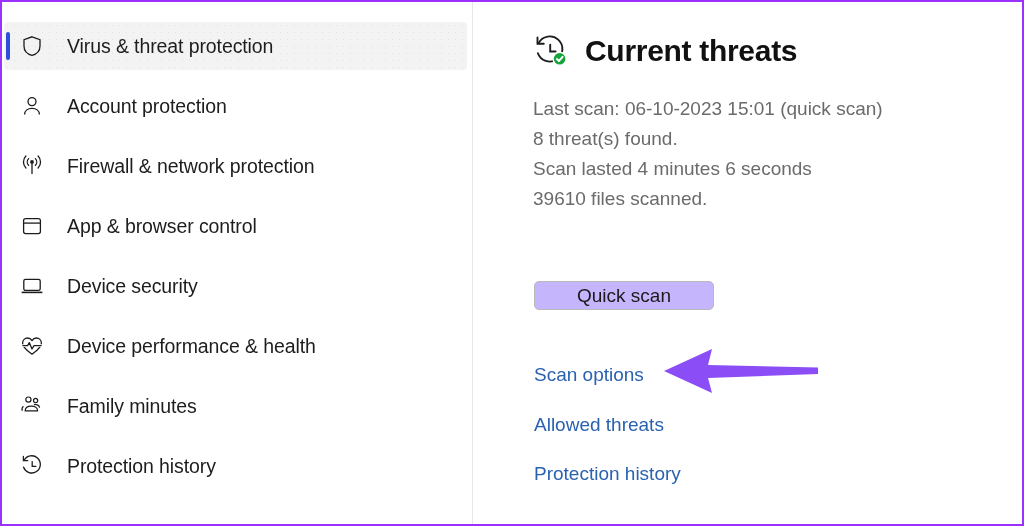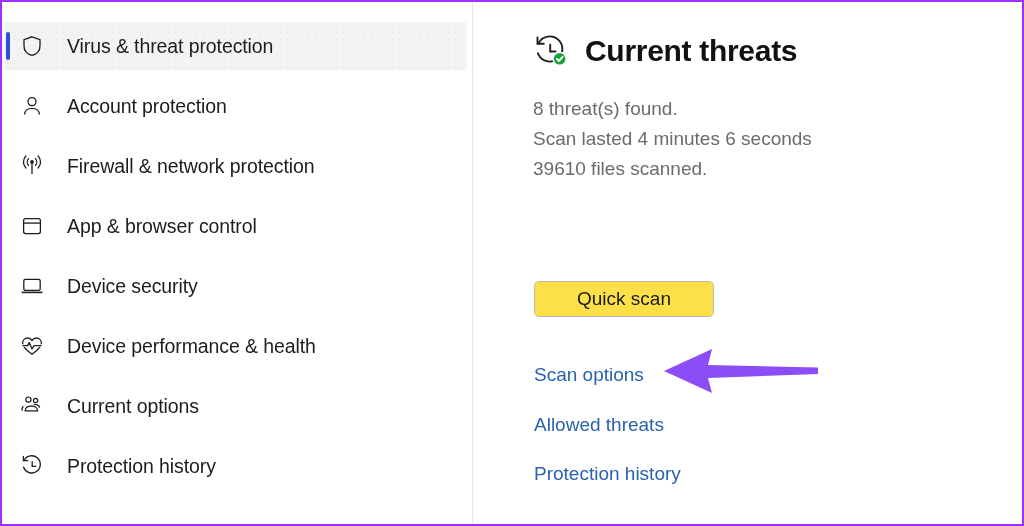--- a/index.html
+++ b/index.html
@@ -121,22 +121,22 @@
     font-size: 19px;
     color: #6b6b6b;
     line-height: 30px;
     white-space: nowrap;
   }
   .quick-scan-btn {
     position: absolute;
     left: 532px;
     top: 279px;
     width: 180px;
-    height: 36px;
-    background: #fde047;
+    height: 29px;
+    background: #c4b5fd;
     border: 1px solid #b9b9b9;
     border-radius: 5px;
     font-family: "Liberation Sans", sans-serif;
     font-size: 19px;
     color: #1a1a1a;
     cursor: pointer;
     padding: 0;
   }
   .link {
     position: absolute;
@@ -235,21 +235,21 @@
     <div class="nav-item" style="top:380px">
       <span class="nav-icon">
         <svg width="26" height="26" viewBox="0 0 26 26" fill="none" stroke="#1d1d1d" stroke-width="1.2">
           <circle cx="9.4" cy="6.6" r="2.6"></circle>
           <circle cx="16.6" cy="7.4" r="2.1"></circle>
           <path d="M14.9 11.6 c1.9-0.5 5.4 0.1 5.7 3.1"></path>
           <path d="M4.4 13.2 c-1.3 1.2-1.6 3.3-1.1 4.6"></path>
           <path d="M6.2 17.8 c0-3 2.8-4.7 6.2-4.7 s6.2 1.7 6.2 4.7 z"></path>
         </svg>
       </span>
-      <span class="nav-label">Current options</span>
+      <span class="nav-label">Family minutes</span>
     </div>
 
     <div class="nav-item" style="top:440px">
       <span class="nav-icon">
         <svg width="26" height="26" viewBox="0 0 26 26" fill="none" stroke="#1d1d1d" stroke-width="1.3" stroke-linecap="round">
           <path d="M5.1 7.4 A8.6 8.6 0 1 1 4.6 14.2"></path>
           <path d="M4.4 3.4 V7.7 H8.7"></path>
           <path d="M13.2 8.6 V13.3 H16.9"></path>
         </svg>
       </span>
@@ -271,20 +271,21 @@
           </g>
           <circle cx="28.6" cy="26.8" r="7.2" fill="#ffffff"></circle>
           <circle cx="28.6" cy="26.8" r="5.8" fill="#15A33A"></circle>
           <path d="M25.8 26.9 L27.9 29 L31.6 24.8" stroke="#ffffff" stroke-width="1.9" fill="none" stroke-linecap="round" stroke-linejoin="round"></path>
         </svg>
       </span>
       <span class="page-title">Current threats</span>
     </div>
 
     <div class="status-lines" style="left:60px; top:92px;">
+      <div class="status-line">Last scan: 06-10-2023 15:01 (quick scan)</div>
       <div class="status-line">8 threat(s) found.</div>
       <div class="status-line">Scan lasted 4 minutes 6 seconds</div>
       <div class="status-line">39610 files scanned.</div>
     </div>
 
     <button class="quick-scan-btn" style="left:61px;">Quick scan</button>
 
     <a class="link link-scan-options" style="left:61px;">Scan options</a>
     <a class="link link-allowed-threats" style="left:61px;">Allowed threats</a>
     <a class="link link-protection-history" style="left:61px;">Protection history</a>

